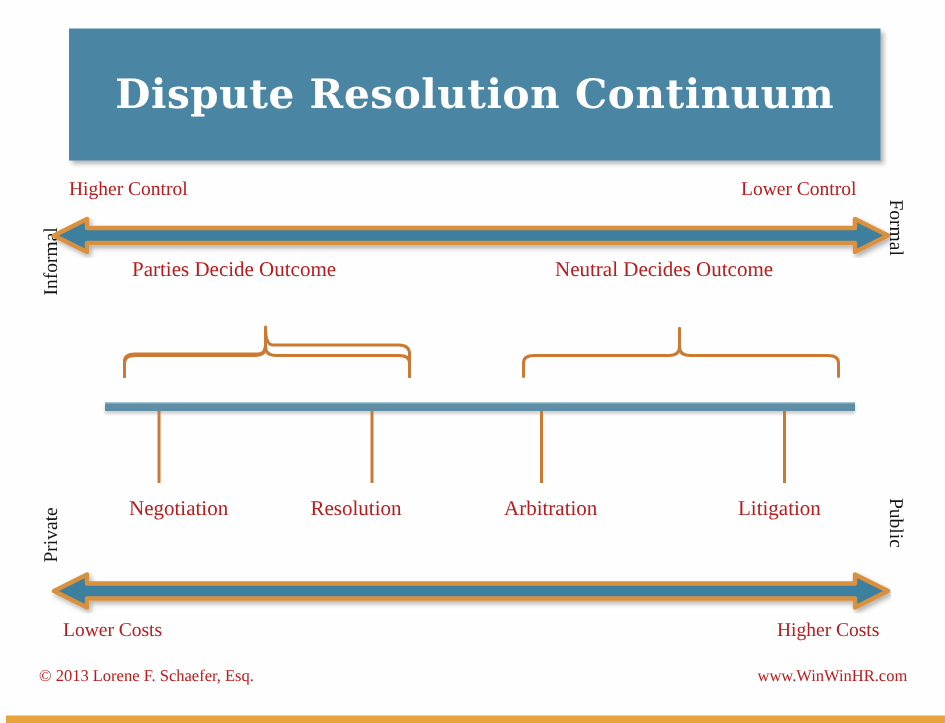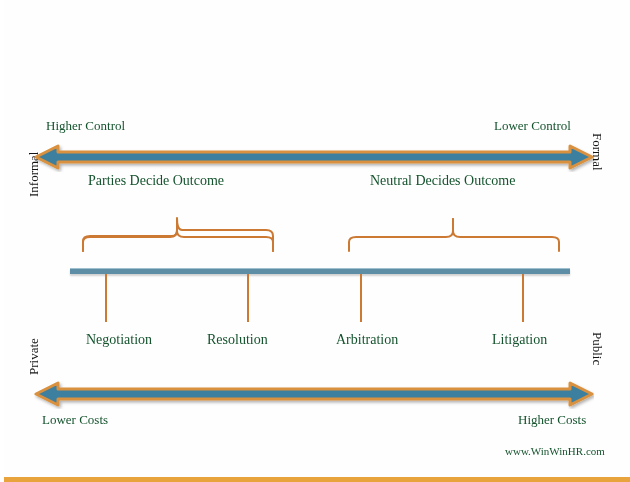--- a/index.html
+++ b/index.html
@@ -54,21 +54,21 @@
     font-size: 27px;
     letter-spacing: 0.4px;
     text-align: center;
     white-space: nowrap;
   }
 
   
   .lbl {
     position: absolute;
     font-family: "Liberation Serif", "DejaVu Serif", serif;
-    color: #14532d;
+    color: #b91c1c;
     white-space: nowrap;
   }
   .lbl-plain { font-size: 13px; }
   .lbl-bold  { font-size: 14px; font-weight: normal; }
   .lbl-node  { font-size: 14px; }
   .lbl-small { font-size: 11px; }
 
   .rot {
     position: absolute;
     font-family: "Liberation Serif", "DejaVu Serif", serif;
@@ -103,20 +103,23 @@
   }
 
   .brace { position: absolute; }
   .brace svg { display: block; }
 </style>
 </head>
 <body>
 
 <div id="canvas">
 
+  <div class="title-bar">
+    <div class="title-text">Dispute Resolution Continuum</div>
+  </div>
 
   <div class="lbl lbl-plain" style="left:46px; top:118px;">Higher Control</div>
   <div class="lbl lbl-plain" style="left:494px; top:118px;">Lower Control</div>
 
   <div class="rot rot-left" style="left:26px; top:197px;">Informal</div>
   <div class="rot rot-right" style="left:605px; top:133px;">Formal</div>
 
   <div class="arrow-wrap" style="left:34px; top:142px;">
     <svg width="560" height="30" viewBox="0 0 560 30">
       <defs>
@@ -172,17 +175,18 @@
       </defs>
       <g filter="url(#sh2)">
         <polygon points="2,15 24,4 24,10 536,10 536,4 558,15 536,26 536,20 24,20 24,26" fill="#3c7f9e" stroke="#d9913f" stroke-width="3" stroke-linejoin="round"></polygon>
       </g>
     </svg>
   </div>
 
   <div class="lbl lbl-plain" style="left:42px; top:412px;">Lower Costs</div>
   <div class="lbl lbl-plain" style="left:518px; top:412px;">Higher Costs</div>
 
+  <div class="lbl lbl-small" style="left:26px; top:445px;">© 2013 Lorene F. Schaefer, Esq.</div>
   <div class="lbl lbl-small" style="left:505px; top:445px;">www.WinWinHR.com</div>
 
   <div class="bottom-rule"></div>
   <div class="left-rule"></div>
 </div>
 
 </body></html>

